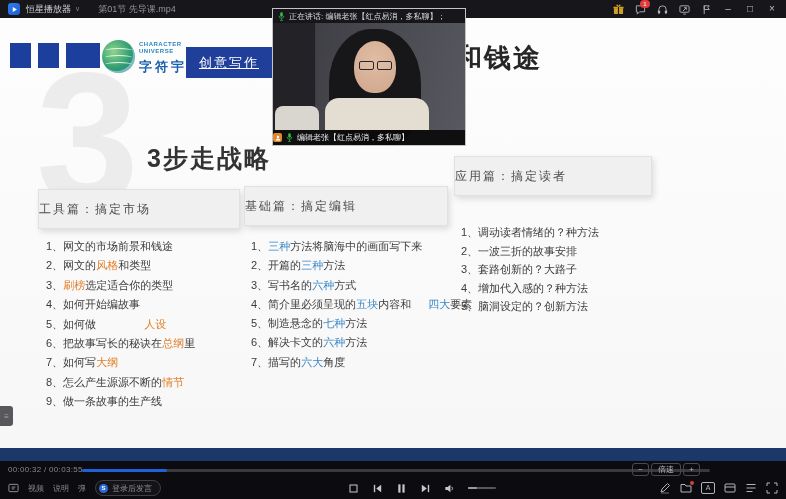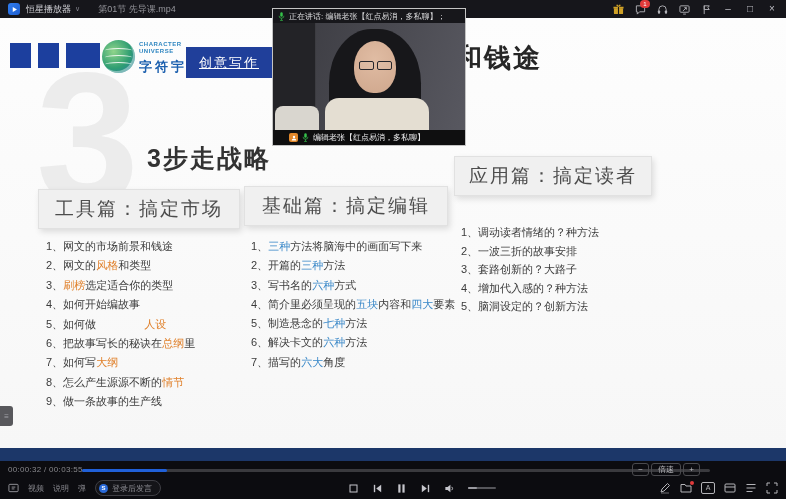--- a/index.html
+++ b/index.html
@@ -56,22 +56,22 @@
     color:#262626;letter-spacing:2px;z-index:1;}
   .slide-heading{position:absolute;left:147px;top:124px;font-size:25px;font-weight:600;
     color:#333;letter-spacing:2px;z-index:1;}
 
   .col{position:absolute;z-index:1;}
   .col-tools{left:38px;top:171px;width:210px;}
   .col-basics{left:244px;top:168px;width:215px;}
   .col-app{left:454px;top:138px;width:205px;}
   .secbox{height:40px;background:#f0f0f0;border:1px solid #e1e1e1;
     box-shadow:2px 3px 6px rgba(0,0,0,.12);
-    display:flex;align-items:center;justify-content:center;
-    font-size:19px;color:#4d4d4d;letter-spacing:2px;box-sizing:border-box;}
+    display:flex;align-items:center;
+    font-size:12px;color:#4d4d4d;letter-spacing:2px;box-sizing:border-box;}
   .col-tools .secbox{width:202px;} .col-basics .secbox{width:204px;} .col-app .secbox{width:198px;}
   .seclist{list-style:none;margin:0;padding:0;font-size:11px;color:#3b3b3b;white-space:nowrap;}
   .col-tools .seclist{margin:8px 0 0 8px;line-height:19.4px;}
   .col-basics .seclist{margin:11px 0 0 7px;line-height:19.3px;}
   .col-app .seclist{margin:27px 0 0 7px;line-height:18.6px;}
 
   .sidetab{position:absolute;left:0;top:388px;width:13px;height:20px;background:#58585c;
     border-radius:0 3px 3px 0;display:flex;align-items:center;justify-content:center;
     color:#a2a2a8;font-size:8px;z-index:2;}
 
@@ -91,21 +91,21 @@
     border-radius:46% 46% 40% 40%;}
   .face{position:absolute;left:81px;top:18px;width:42px;height:52px;border-radius:50% 50% 46% 46%;
     background:radial-gradient(circle at 50% 35%,#e0bca3,#cfa78d);}
   .glasses{position:absolute;left:86px;top:38px;width:33px;height:9px;display:flex;gap:3px;}
   .glasses b{flex:1;border:1px solid #26262b;border-radius:2px;background:rgba(255,255,255,.06);}
   .shirt{position:absolute;left:52px;bottom:0;width:104px;height:32px;background:#e4ded2;
     border-radius:14px 14px 0 0;}
   .pillow{position:absolute;left:2px;bottom:0;width:44px;height:24px;background:#d9d6cf;
     border-radius:8px 8px 0 0;}
   .namebar{position:absolute;left:0;bottom:0;right:0;height:15px;background:rgba(8,8,10,.82);
-    display:flex;align-items:center;gap:4px;padding:0 16px;color:#ececee;font-size:8px;z-index:3;}
+    display:flex;align-items:center;gap:4px;padding:0 0;color:#ececee;font-size:8px;z-index:3;}
   .personbadge{width:9px;height:9px;border-radius:2px;background:#e2882b;display:flex;
     align-items:center;justify-content:center;color:#fff;}
   .personbadge svg{width:6px;height:6px;}
 
   
   .controls{position:absolute;left:0;top:461px;width:708px;height:38px;background:#0c0c10;z-index:5;}
   .timetext{position:absolute;left:8px;top:4px;font-size:8px;color:#88888c;letter-spacing:.3px;}
   .track{position:absolute;left:82px;top:8px;width:628px;height:3px;border-radius:2px;background:#3a3a3e;}
   .trackfill{height:3px;border-radius:2px;background:#2060d8;width:0;}
   .speedgroup{position:absolute;right:8px;top:2px;display:flex;gap:2px;align-items:center;}
@@ -230,21 +230,21 @@
         </ul>
     </div>
     <div class="col col-basics">
       <div class="secbox">
           <span class="box-title">基础篇：搞定编辑</span>
         </div>
       <ul class="seclist">
           <li><span>1、</span><span style="color: rgb(58, 136, 200);">三种</span><span>方法将脑海中的画面写下来</span></li>
           <li><span>2、开篇的</span><span style="color: rgb(58, 136, 200);">三种</span><span>方法</span></li>
           <li><span>3、写书名的</span><span style="color: rgb(58, 136, 200);">六种</span><span>方式</span></li>
-          <li><span>4、简介里必须呈现的</span><span style="color: rgb(58, 136, 200);">五块</span><span>内容和</span><span style="color: rgb(58, 136, 200);">四大</span><span>要素</span></li>
+          <li><span>4、简介里必须呈现的</span><span style="color: rgb(58, 136, 200);">五块</span><span>内容和</span><span style="color: rgb(58, 136, 200); padding-left: 17px;">四大</span><span>要素</span></li>
           <li><span>5、制造悬念的</span><span style="color: rgb(58, 136, 200);">七种</span><span>方法</span></li>
           <li><span>6、解决卡文的</span><span style="color: rgb(58, 136, 200);">六种</span><span>方法</span></li>
           <li><span>7、描写的</span><span style="color: rgb(58, 136, 200);">六大</span><span>角度</span></li>
         </ul>
     </div>
     <div class="col col-app">
       <div class="secbox">
           <span class="box-title">应用篇：搞定读者</span>
         </div>
       <ul class="seclist">

